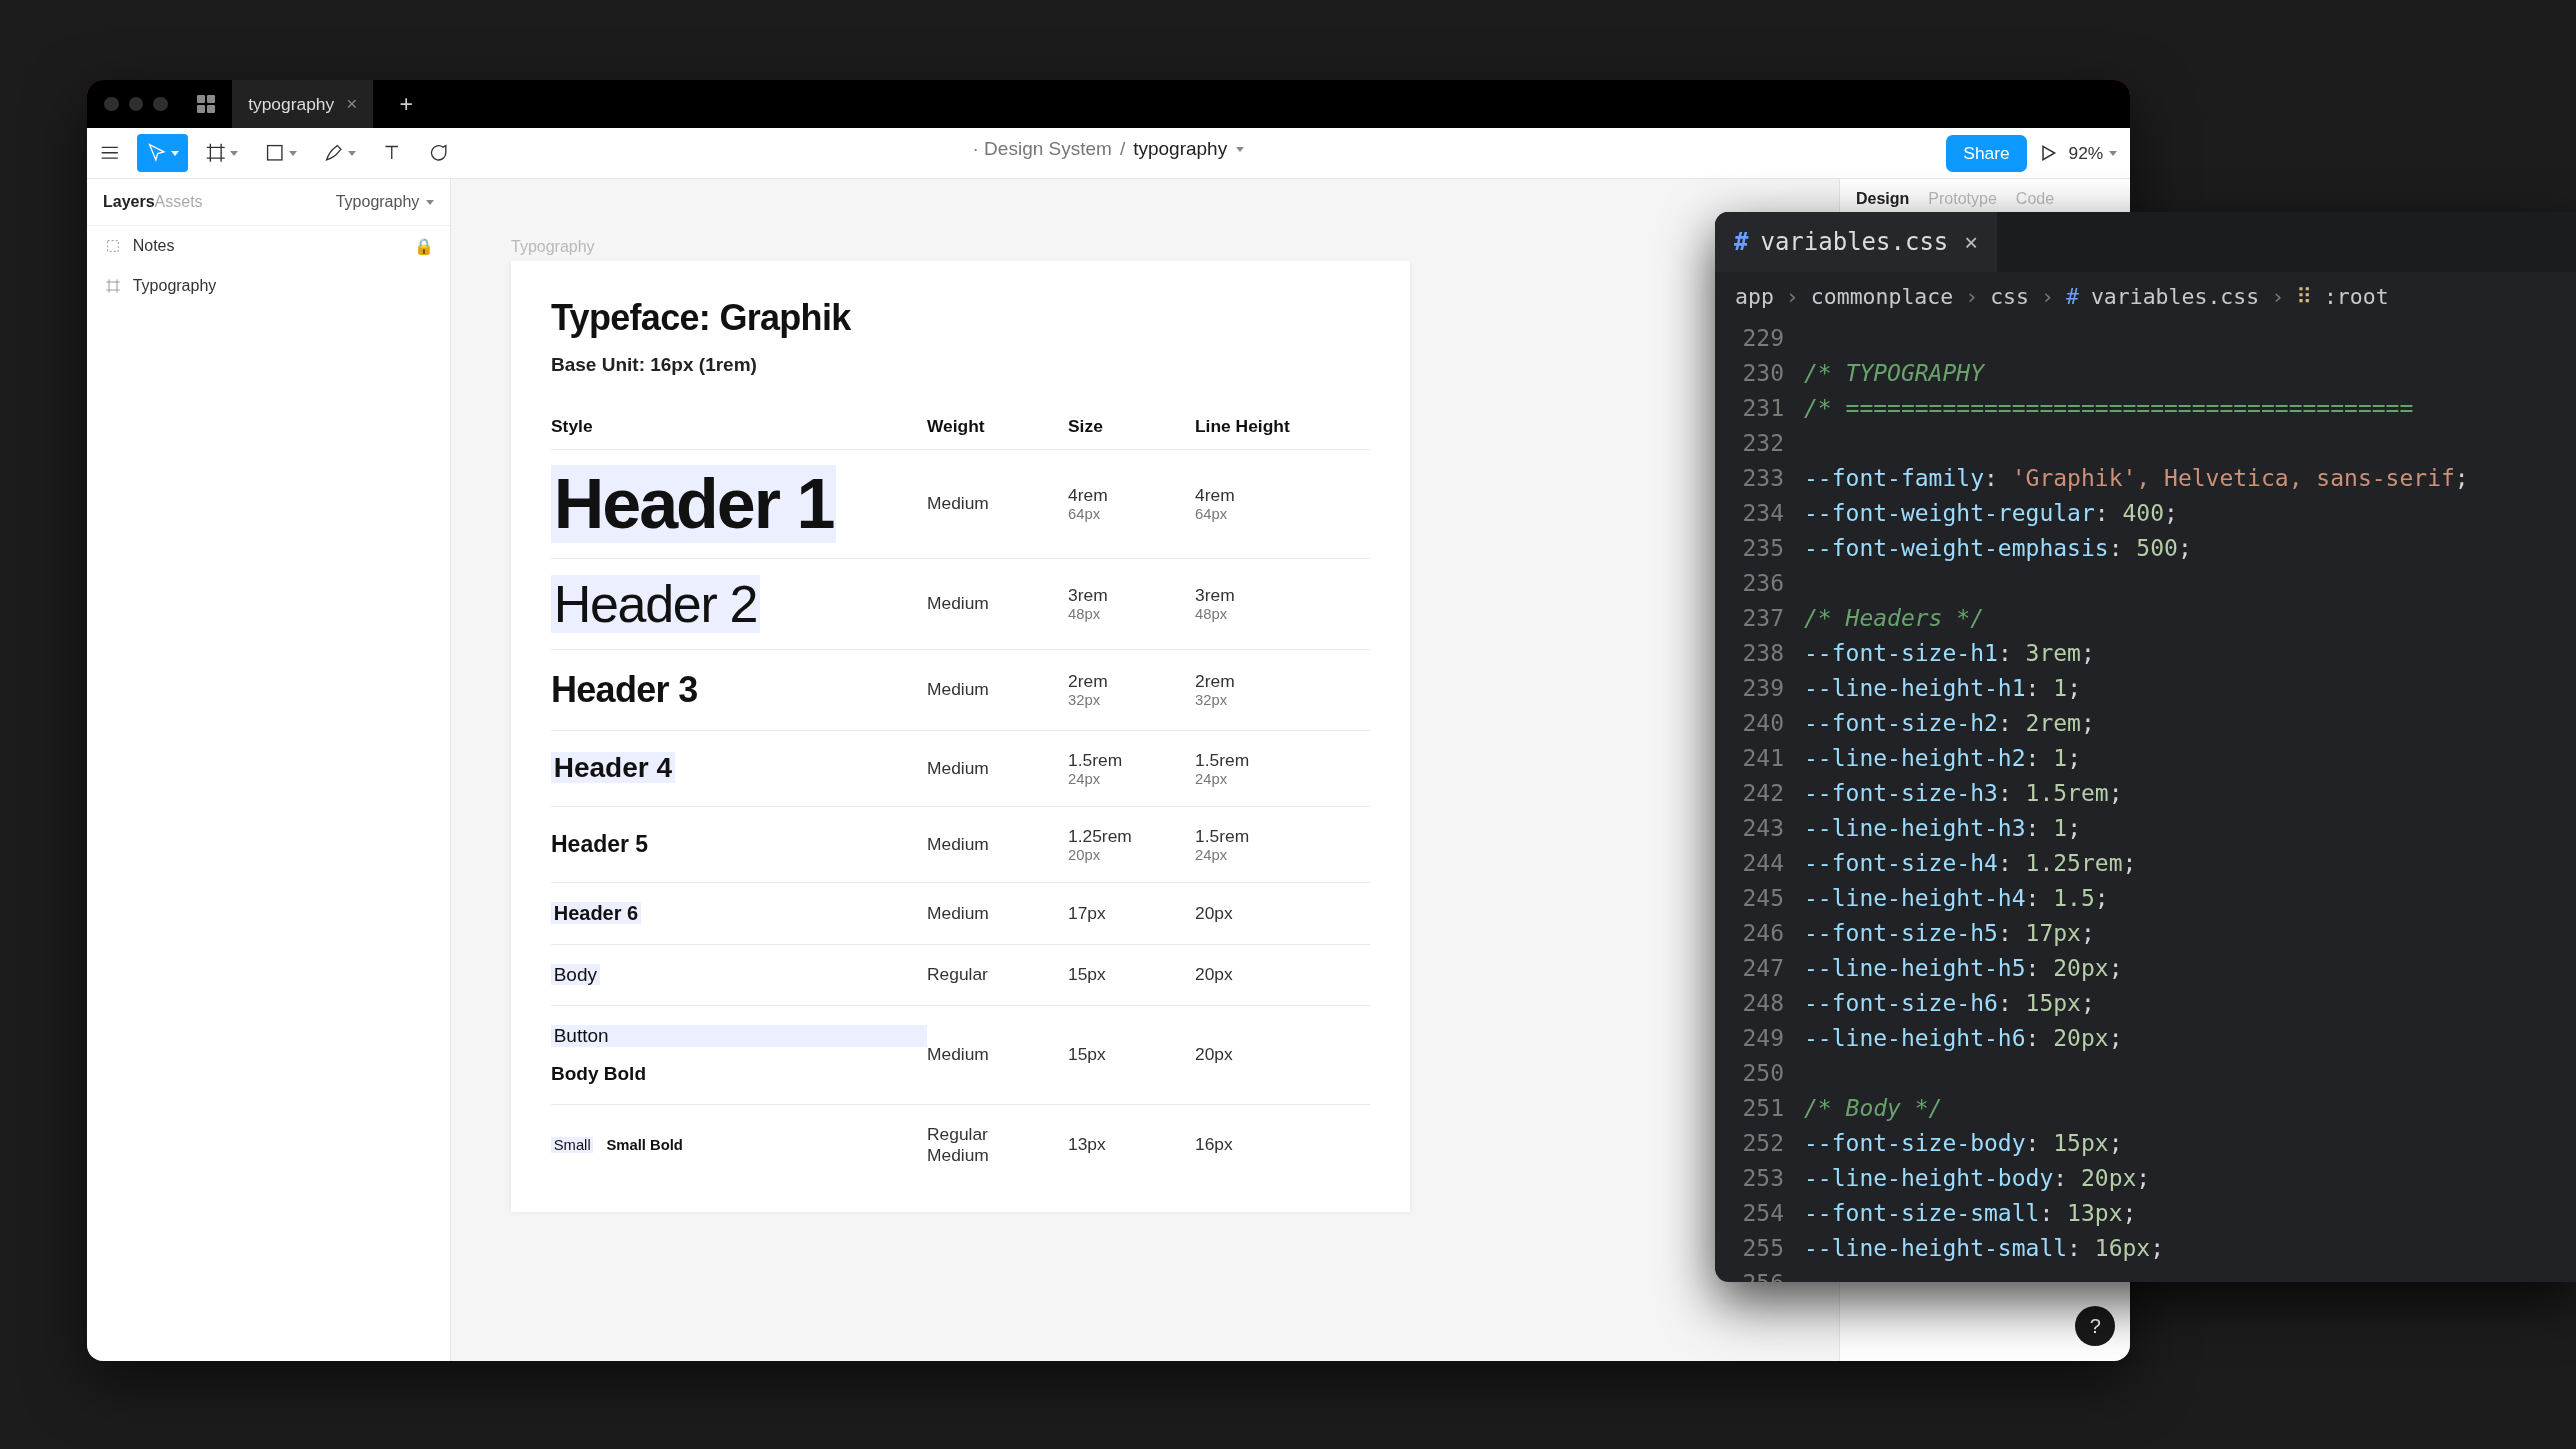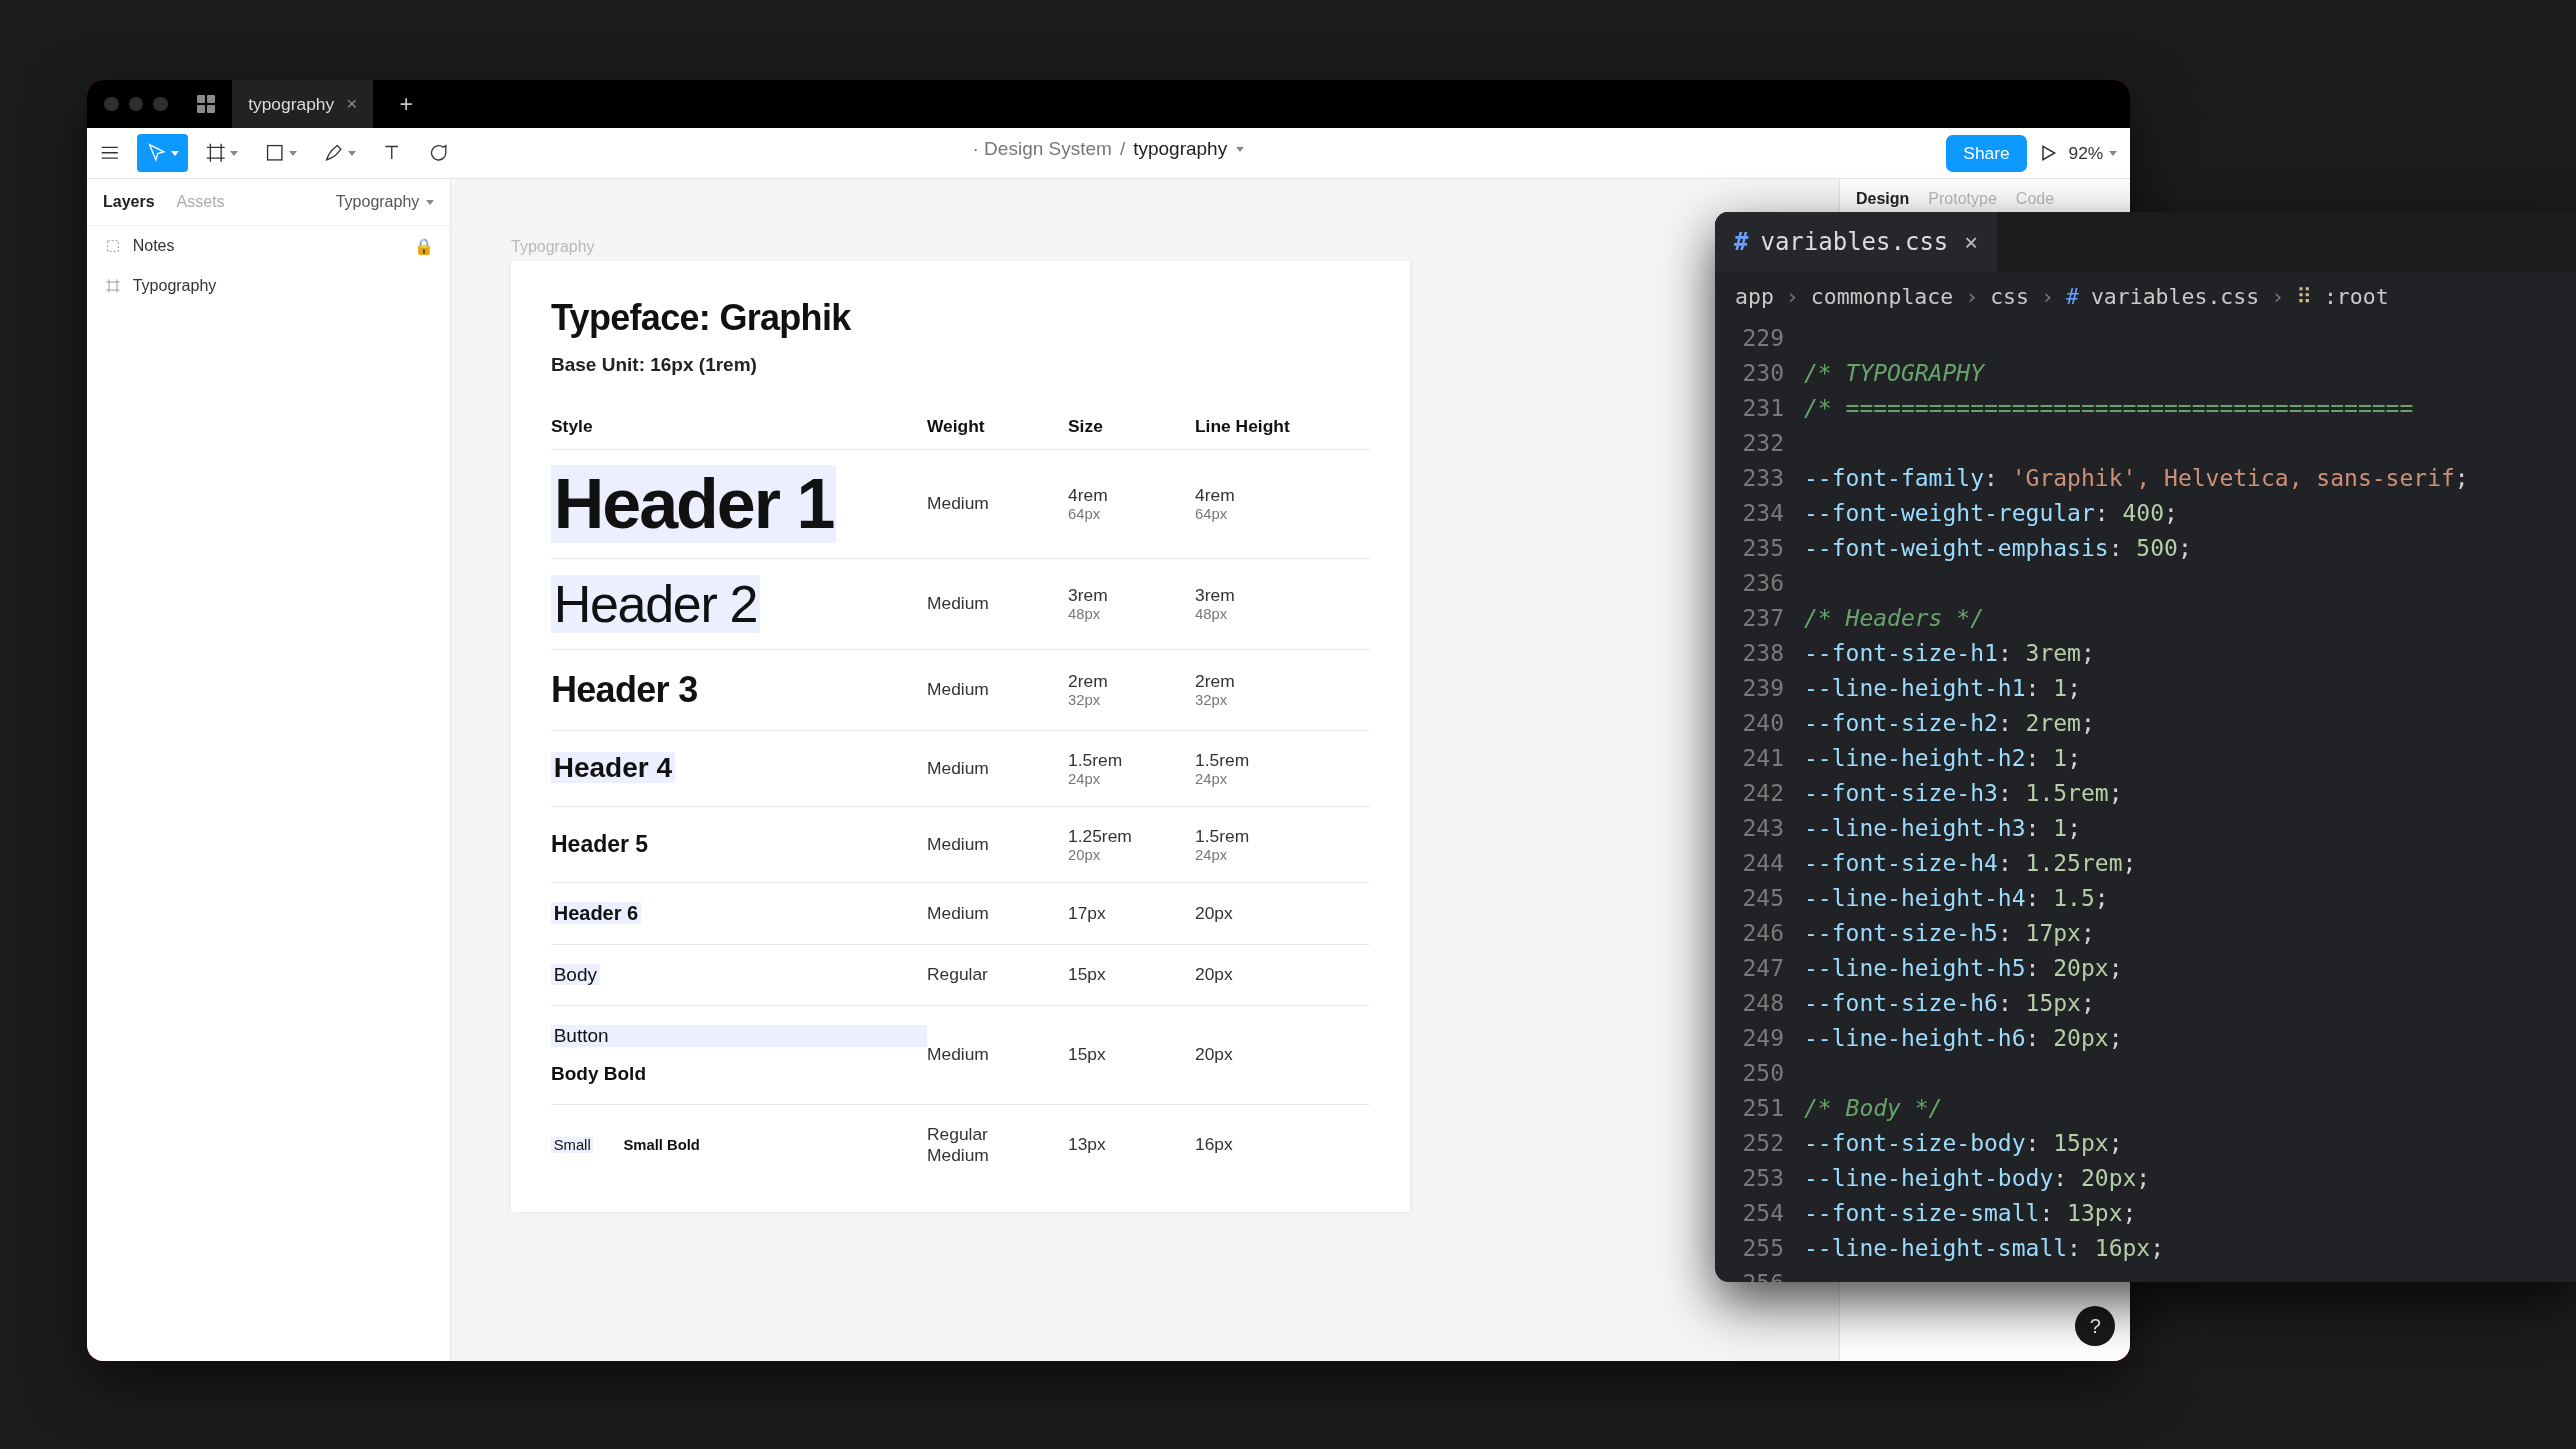--- a/index.html
+++ b/index.html
@@ -88,21 +88,21 @@
   .figma-body{display:flex;height:calc(100% - 99px);}
 
   .left-panel{
     width:364px;background:#fff;border-right:0.7px solid #e5e5e5;
     display:flex;flex-direction:column;
   }
   .panel-tabs{
     height:47px;display:flex;align-items:center;justify-content:space-between;
     padding:0 16px;border-bottom:0.7px solid #eee;font-size:16px;color:#aaa;
   }
-  .panel-tabs .tabset{display:flex;gap:22px;justify-content:flex-end;}
+  .panel-tabs .tabset{display:flex;gap:0;justify-content:flex-end;}
   .panel-tabs .tabset .active{color:#222;font-weight:600;}
   .panel-tabs .page-select{display:flex;align-items:center;gap:5.4px;color:#555;}
   .layer-row{
     display:flex;align-items:center;gap:10.7px;padding:6.7px 16px;height:40px;
     font-size:16px;color:#333;
   }
   .layer-row .ico{width:19px;height:19px;display:flex;align-items:center;justify-content:center;color:#888;}
   .layer-row .lock{margin-left:auto;color:#888;font-size:16px;}
 
   .canvas{
@@ -133,21 +133,21 @@
   .subpx{font-size:14.8px;color:#777;display:block;}
   .hl{background:#ebefff;padding:0 2.7px;}
   .style-h1{font-size:70px;font-weight:600;letter-spacing:-2px;line-height:1;}
   .style-h2{font-size:52px;font-weight:400;letter-spacing:-1.3px;line-height:1;}
   .style-h3{font-size:36px;font-weight:600;letter-spacing:-0.7px;}
   .style-h4{font-size:28px;font-weight:600;}
   .style-h5{font-size:23px;font-weight:600;}
   .style-h6{font-size:20px;font-weight:600;}
   .style-body{font-size:19px;color:#4a63c7;}
   .style-button{display:flex;gap:16px;font-size:19px;flex-direction:column;}
-  .style-small{display:flex;gap:30px;font-size:14.8px;color:#777;align-items:center;}
+  .style-small{display:flex;gap:13px;font-size:14.8px;color:#777;align-items:center;}
 
   .right-panel{
     width:291px;background:#fff;border-left:0.7px solid #e5e5e5;
     padding:10.7px 16px;display:flex;flex-direction:column;
   }
   .rpanel-tabs{display:flex;gap:19px;font-size:16px;color:#bbb;}
   .rpanel-tabs .active{color:#222;font-weight:600;}
 
   .help-fab{
     position:absolute;right:14.8px;bottom:14.8px;width:40px;height:40px;

